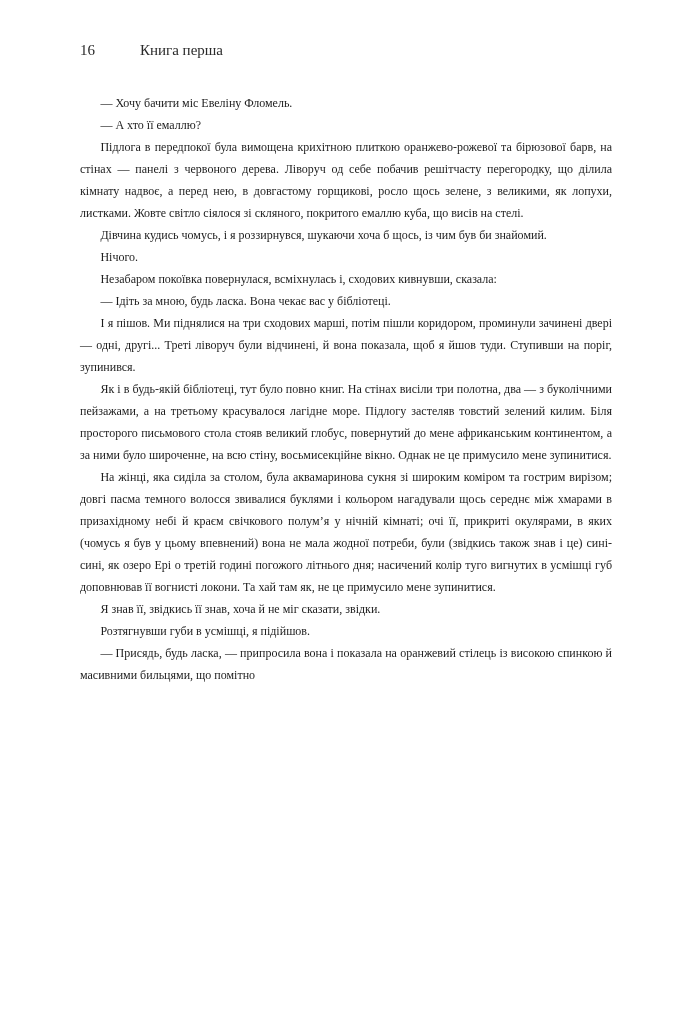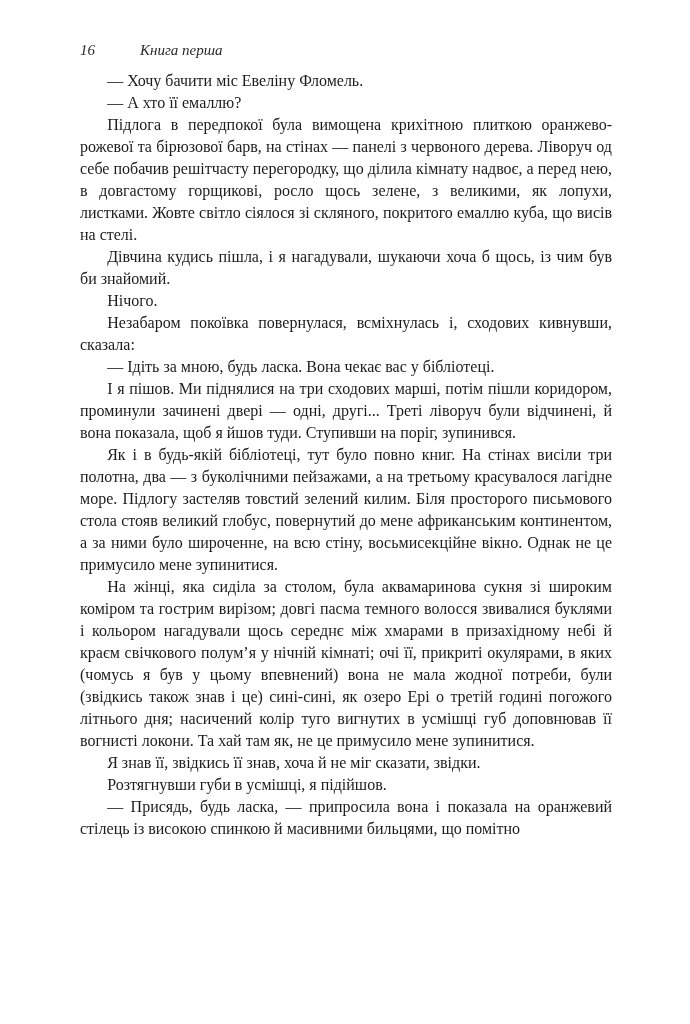--- a/index.html
+++ b/index.html
@@ -25,34 +25,33 @@
     left: 80px;
     width: 532px;
   }
 
   .page-header {
     display: flex;
     align-items: baseline;
     font-size: 15px;
     line-height: 20px;
     color: #2a2a2a;
-    margin-bottom: 10px;
-    font-style: italic;
+    margin-bottom: 32px;
   }
 
   .page-number {
     min-width: 24px;
   }
 
   .running-title {
     margin-left: 36px;
   }
 
   .page-body {
-    font-size: 16px;
+    font-size: 12px;
     line-height: 22px;
     text-align: justify;
     hyphens: auto;
     -webkit-hyphens: auto;
   }
 
   .page-body p.para {
     margin: 0;
     text-indent: 1.7em;
   }
@@ -66,21 +65,21 @@
     <div class="page-header">
       <span class="page-number">16</span>
       <span class="running-title">Книга перша</span>
     </div>
 
     <div class="page-body">
 
     <p class="para">— Хочу бачити міс Евеліну Фломель.</p>
         <p class="para">— А хто її емаллю?</p>
         <p class="para">Підлога в передпокої була вимощена крихітною плиткою оранжево-рожевої та бірюзової барв, на стінах — панелі з червоного дерева. Ліворуч од себе побачив решітчасту перегородку, що ділила кімнату надвоє, а перед нею, в довгастому горщикові, росло щось зелене, з великими, як лопухи, листками. Жовте світло сіялося зі скляного, покритого емаллю куба, що висів на стелі.</p>
-        <p class="para">Дівчина кудись пішла, і я нагадували, шукаючи хоча б щось, із чим був би знайомий.</p>
+        <p class="para">Дівчина кудись чомусь, і я роззирнувся, шукаючи хоча б щось, із чим був би знайомий.</p>
         <p class="para">Нічого.</p>
         <p class="para">Незабаром покоївка повернулася, всміхнулась і, сходових кивнувши, сказала:</p>
         <p class="para">— Ідіть за мною, будь ласка. Вона чекає вас у бібліотеці.</p>
         <p class="para">І я пішов. Ми піднялися на три сходових марші, потім пішли коридором, проминули зачинені двері — одні, другі... Треті ліворуч були відчинені, й вона показала, щоб я йшов туди. Ступивши на поріг, зупинився.</p>
         <p class="para">Як і в будь-якій бібліотеці, тут було повно книг. На стінах висіли три полотна, два — з буколічними пейзажами, а на третьому красувалося лагідне море. Підлогу застеляв товстий зелений килим. Біля просторого письмового стола стояв великий глобус, повернутий до мене африканським континентом, а за ними було широченне, на всю стіну, восьмисекційне вікно. Однак не це примусило мене зупинитися.</p>
         <p class="para">На жінці, яка сиділа за столом, була аквамаринова сукня зі широким коміром та гострим вирізом; довгі пасма темного волосся звивалися буклями і кольором нагадували щось середнє між хмарами в призахідному небі й краєм свічкового полум’я у нічній кімнаті; очі її, прикриті окулярами, в яких (чомусь я був у цьому впевнений) вона не мала жодної потреби, були (звідкись також знав і це) сині-сині, як озеро Ері о третій годині погожого літнього дня; насичений колір туго вигнутих в усмішці губ доповнював її вогнисті локони. Та хай там як, не це примусило мене зупинитися.</p>
         <p class="para">Я знав її, звідкись її знав, хоча й не міг сказати, звідки.</p>
         <p class="para">Розтягнувши губи в усмішці, я підійшов.</p>
         <p class="para">— Присядь, будь ласка, — припросила вона і показала на оранжевий стілець із високою спинкою й масивними бильцями, що помітно</p>
       </div>

